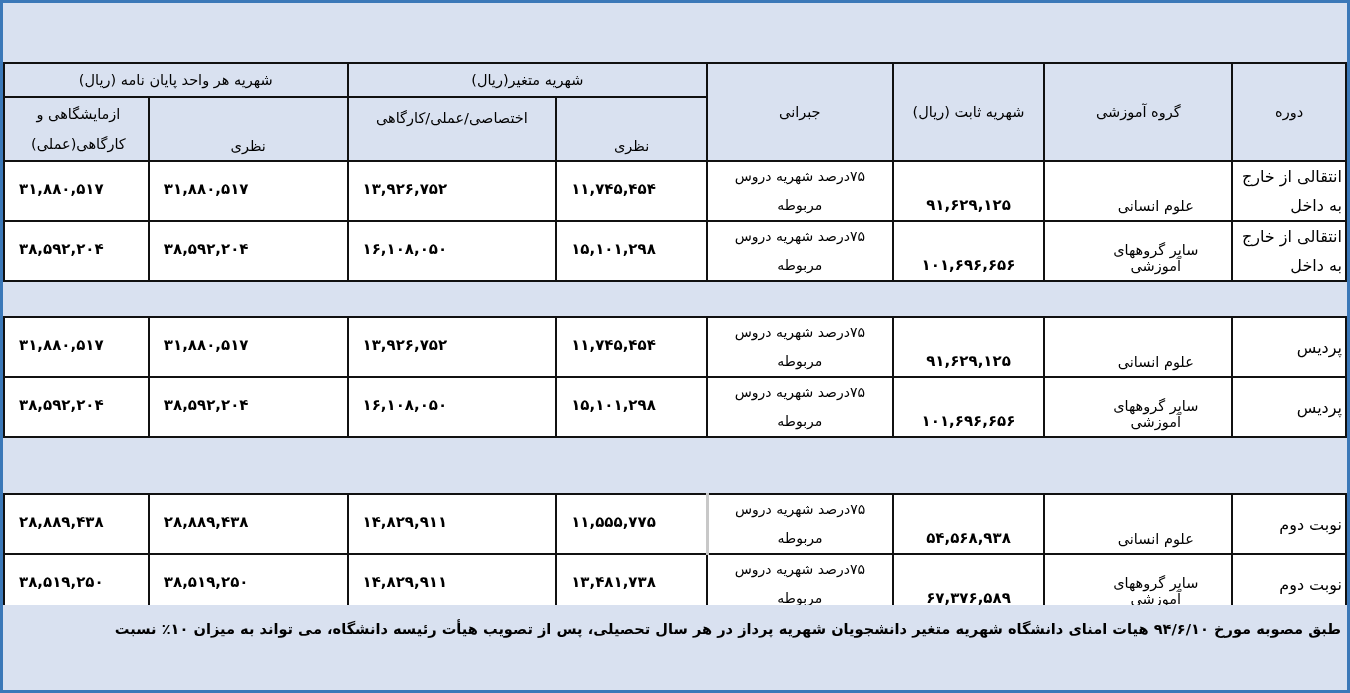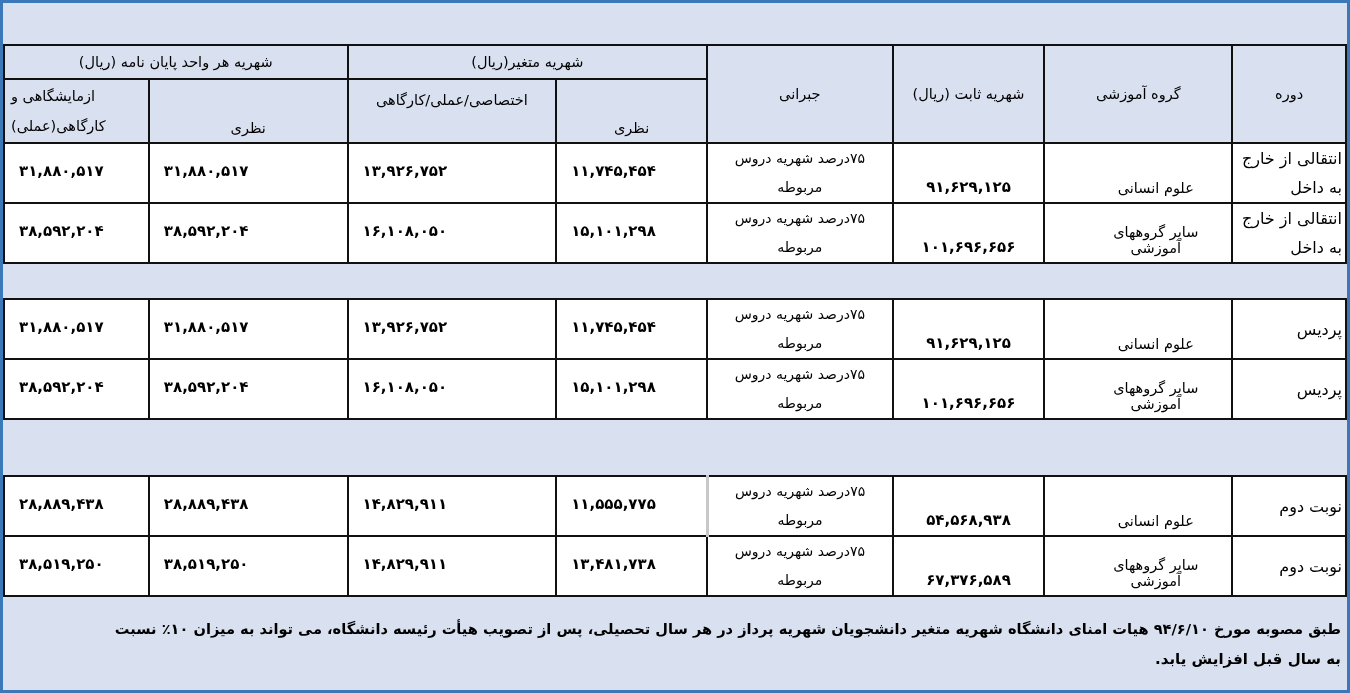--- a/index.html
+++ b/index.html
@@ -6,29 +6,29 @@
   body { width: 1350px; height: 693px; position: relative; overflow: hidden;
          font-family: "DejaVu Sans", sans-serif; color: #000; }
   .frame { position: absolute; left: 0; top: 0; width: 1350px; height: 693px;
            box-sizing: border-box; border: 3px solid #3b78b8; background: #d9e1f0; }
   .title-bar { position: absolute; left: 0; top: 0; width: 1344px; height: 59px;
                border-bottom: 3px solid #3b78b8; }
   .title-text { position: absolute; right: 375px; top: 8px; font-size: 27px; font-weight: bold;
                 direction: rtl; white-space: nowrap; letter-spacing: 0.3px; }
   .brand { position: absolute; left: 42px; top: 18px; font-family: "DejaVu Serif", serif;
            font-style: italic; font-weight: bold; font-size: 24px; color: #1f2fa8; letter-spacing: 0.5px; }
-  table { position: absolute; left: 0; top: 41px; border-collapse: collapse; table-layout: fixed;
+  table { position: absolute; left: 0; top: 59px; border-collapse: collapse; table-layout: fixed;
           direction: ltr; font-size: 14.5px; }
   td { border: 2px solid #111; padding: 0 6px; box-sizing: border-box; vertical-align: middle; }
   td.hdr { background: #d9e1f0; }
   td.data { background: #ffffff; }
   .num { text-align: left; vertical-align: bottom; padding-bottom: 22px; font-weight: bold; font-size: 15px;
          padding-left: 14px; direction: ltr; }
   .rt { direction: rtl; text-align: center; }
-  .rtr { direction: rtl; text-align: left; }
+  .rtr { direction: rtl; text-align: center; }
   .comp { direction: rtl; text-align: center; line-height: 29px; font-size: 14px; }
   .comp span { display: block; text-align: center; }
   .period { direction: rtl; text-align: right; line-height: 29px; font-size: 16px; padding-right: 3px; }
   .period span { display: block; }
   .group { direction: rtl; text-align: center; vertical-align: bottom; padding-bottom: 6px; font-size: 14.5px; padding-left: 41px; }
   .fixed { text-align: center; vertical-align: bottom; padding-bottom: 6px; font-weight: bold; font-size: 15px; direction: ltr; }
   tr.gap td { background: #d9e1f0; border-left: none; border-right: none; }
   .note { position: absolute; left: 0; top: 602px; width: 1344px; height: 85px; direction: rtl;
           text-align: right; font-weight: bold; font-size: 15px; line-height: 31px; padding: 8px 6px 0 6px;
           box-sizing: border-box; background: #d9e1f0; }
@@ -174,15 +174,14 @@
       <td class="data group">سایر گروههای آموزشی</td>
       <td class="data period" style="vertical-align:middle">
         <span>نوبت دوم</span>
       </td>
     </tr>
   </tbody>
     </table>
 
   <div class="note">
     <div style="white-space:nowrap;font-size:14.6px">طبق مصوبه مورخ ۹۴/۶/۱۰ هیات امنای دانشگاه شهریه متغیر دانشجویان شهریه پرداز در هر سال تحصیلی، پس از تصویب هیأت رئیسه دانشگاه، می تواند به میزان ۱۰٪ نسبت</div>
-    <div>به سال قبل افزایش یابد.</div>
   </div>
 </div>
 
 </body></html>

